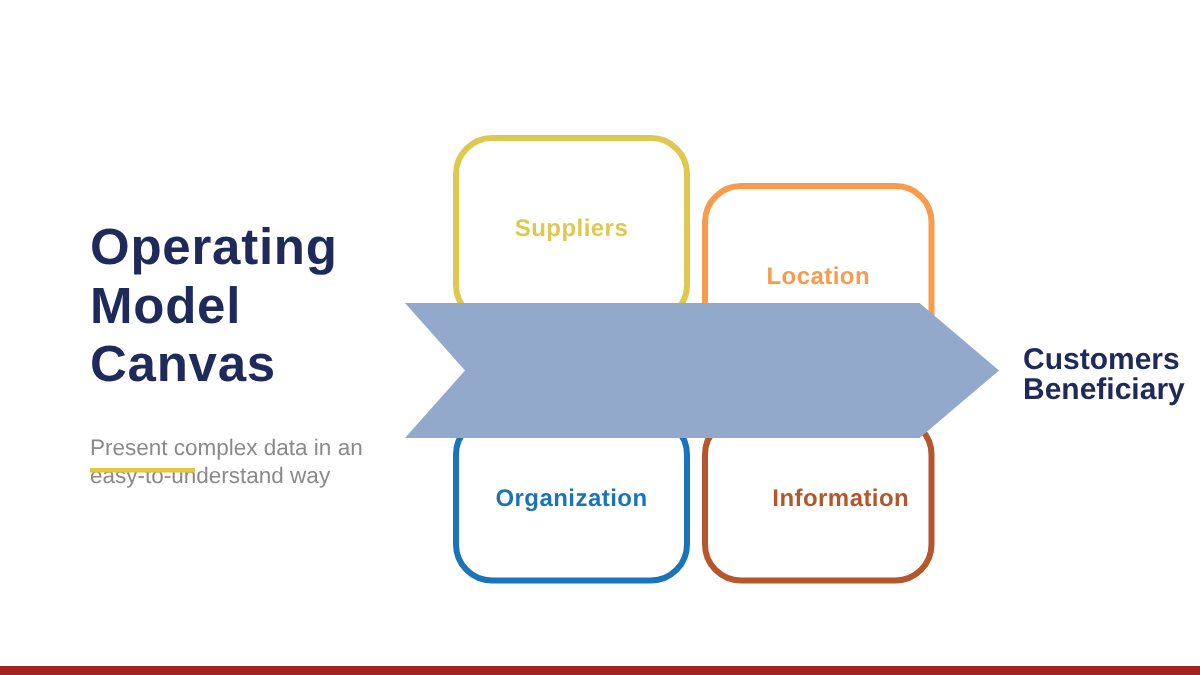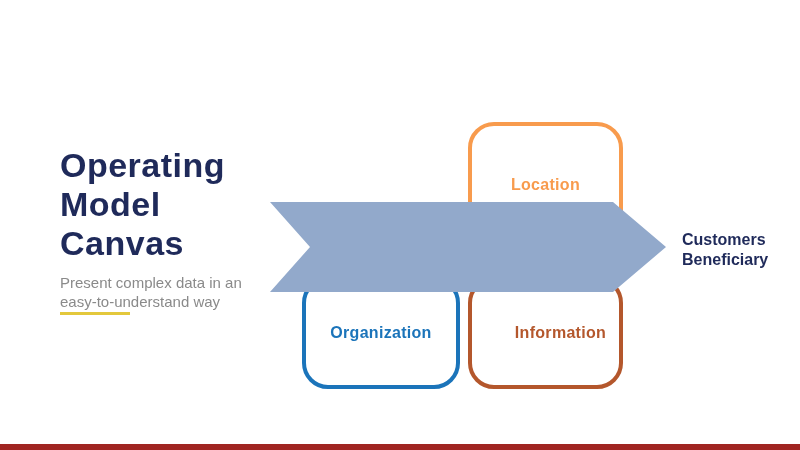--- a/index.html
+++ b/index.html
@@ -10,21 +10,21 @@
     background: #ffffff; overflow: hidden;
   }
 
   
   .intro { position: absolute; left: 60px; top: 146px; width: 220px; }
   .title {
     color: #1f2a5a; font-size: 34px; font-weight: bold;
     line-height: 39px; letter-spacing: 0.5px; width: 200px;
   }
   .subtitle {
-    margin-top: 10px; color: #8a8a8a; font-size: 15px;
+    margin-top: 26px; color: #8a8a8a; font-size: 15px;
     line-height: 19px; width: 216px;
   }
   .divider {
     position: absolute; left: 60px; top: 312px;
     width: 70px; height: 3px; background: #e3c83c;
   }
 
   
   .card {
     position: absolute; background: #ffffff;
@@ -45,40 +45,43 @@
   .arrow-svg { position: absolute; left: 0; top: 0; width: 800px; height: 450px; z-index: 2; }
   .arrow-label {
     position: absolute; z-index: 3; color: #ffffff;
     font-size: 15px; font-weight: bold; line-height: 19px;
   }
   .arrow-label-1 { left: 347px; top: 219px; width: 80px; }
   .arrow-label-2 { left: 497px; top: 229px; width: 104px; }
 
   .endpoint-label {
     position: absolute; left: 682px; top: 230px; width: 112px; z-index: 3;
-    color: #1f2a5a; font-size: 16px; font-weight: bold; line-height: 20px;
+    color: #1f2a5a; font-size: 20px; font-weight: bold; line-height: 20px;
   }
 
   
   .footer-bar {
     position: absolute; left: 0; bottom: 0; width: 800px; height: 6px;
     background: #a02521; z-index: 4;
   }
 </style>
 </head>
 <body>
 
 <div class="slide">
 
   <div class="intro">
     <div class="title">Operating Model Canvas</div>
     <div class="subtitle">Present complex data in an easy-to-understand way</div>
   </div>
   <div class="divider"></div>
 
+  <div class="card card-suppliers">
+    <span class="card-label">Suppliers</span>
+  </div>
   <div class="card card-location">
     <span class="card-label">Location</span>
   </div>
   <div class="card card-organization">
     <span class="card-label">Organization</span>
   </div>
   <div class="card card-information">
     <span class="card-label">Information</span>
   </div>
 

